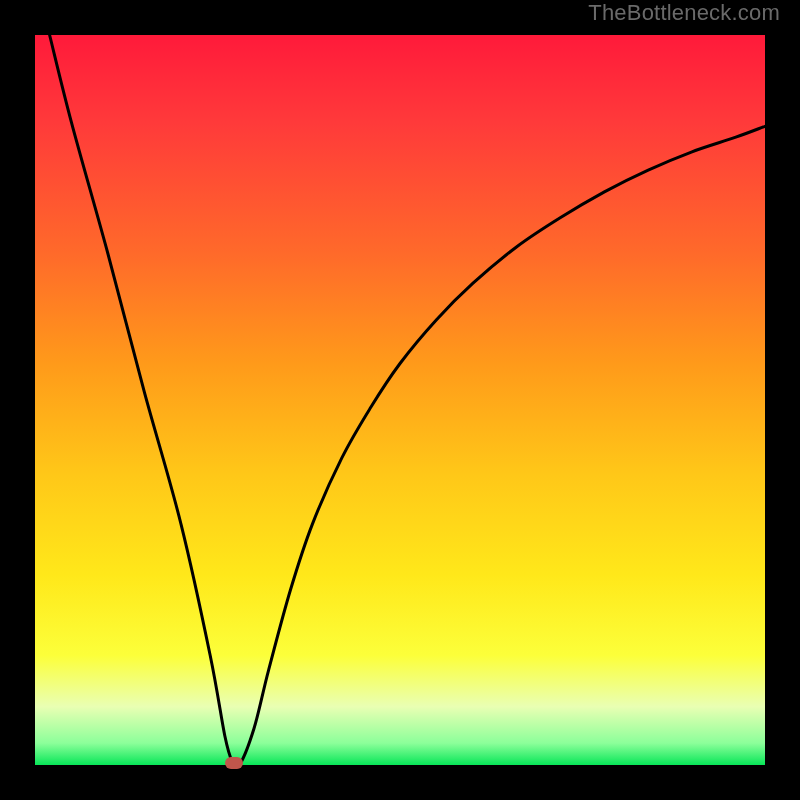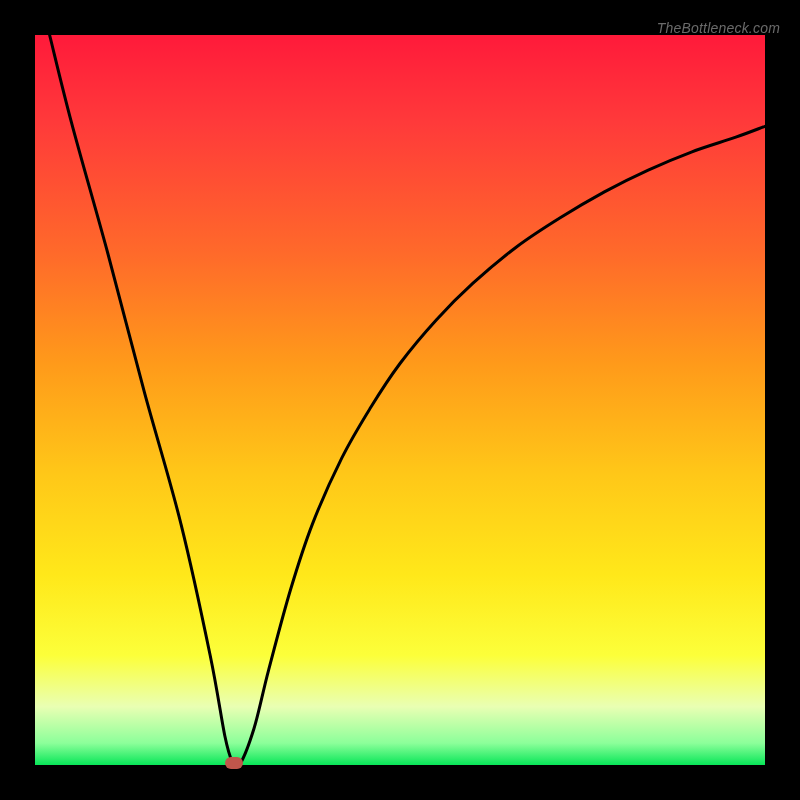--- a/index.html
+++ b/index.html
@@ -33,27 +33,26 @@
       #ffc718 60%,
       #ffe81a 74%,
       #fcff3a 85%,
       #e9ffb3 92%,
       #8cff9a 97%,
       #08e658 100%
     );
   }
   .watermark {
     position: absolute;
-    top: 20px;
+    top: 0;
     right: 20px;
     color: #6a6a6a;
-    font-size: 14px;
+    font-size: 22px;
     letter-spacing: 0.2px;
     user-select: none;
-    font-style: italic;
   }
   svg.curve {
     position: absolute;
     left: 0;
     top: 0;
     width: 730px;
     height: 730px;
     overflow: visible;
   }
   .dot {

